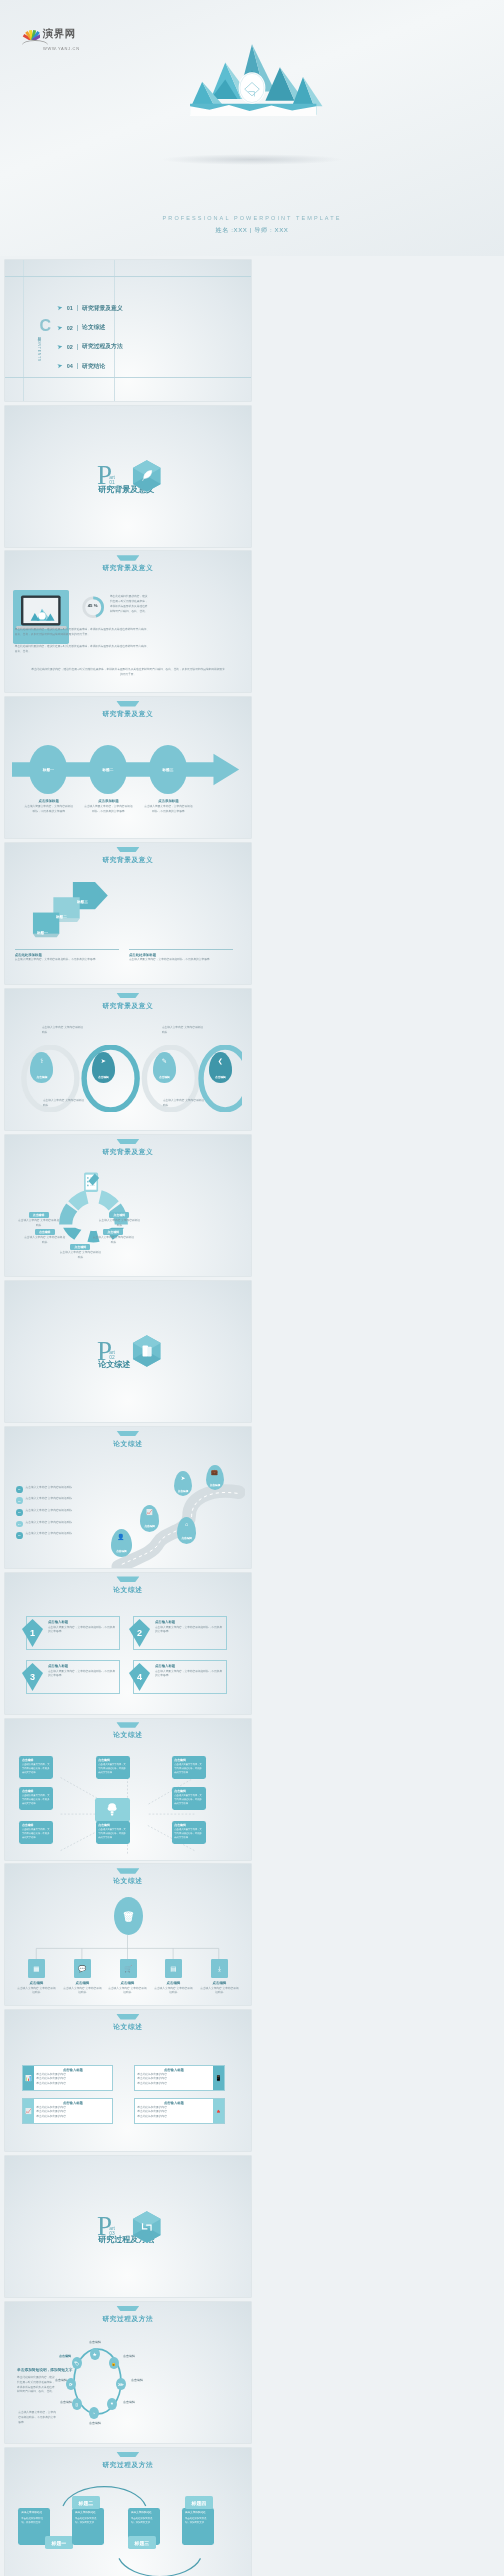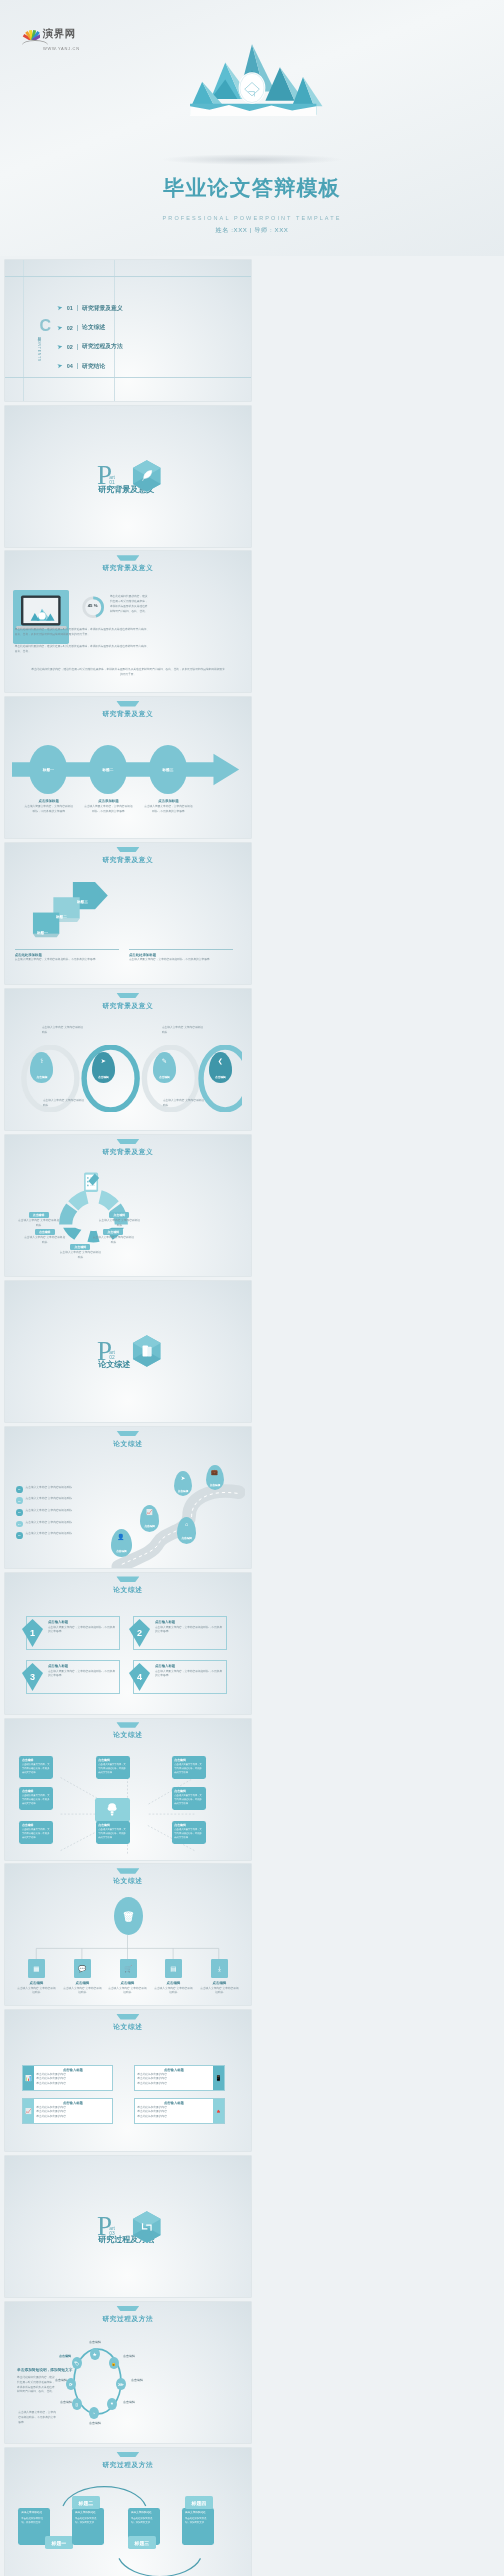--- a/index.html
+++ b/index.html
@@ -133,21 +133,20 @@
       <polygon points="214,56 232,104 246,104" fill="#9ad6e0"></polygon>
       <polygon points="28,100 236,100 236,118 28,118" fill="#5bb9cd"></polygon>
       <path d="M28,104 L60,110 L92,102 L126,112 L162,103 L196,111 L236,104 L236,120 L28,120 Z" fill="#fdfdfd"></path>
       <ellipse cx="130" cy="74" rx="22" ry="26" fill="#ffffff"></ellipse>
       <ellipse cx="130" cy="74" rx="20" ry="24" fill="none" stroke="#cfe6ec" stroke-width="1"></ellipse>
       <path d="M118,76 l12,-11 l12,11 l-12,11 Z" fill="none" stroke="#9fd2de" stroke-width="1.4"></path>
       <path d="M124,80 l10,0 l0,8" fill="none" stroke="#9fd2de" stroke-width="1.4"></path>
     </svg>
 
     <div class="shadow-ellipse"></div>
-    <div class="cover-title">毕业论文答辩模板</div>
     <div class="cover-sub">PROFESSIONAL POWERPOINT TEMPLATE</div>
     <div class="cover-meta">姓名 :XXX  |  导师 : XXX</div>
   </div>
 
   <div class="grid">
 
     <div class="slide">
       <div class="toc-guides">
         <div class="v" style="left:18.3px"></div>
           <div class="v" style="left:109px"></div>

